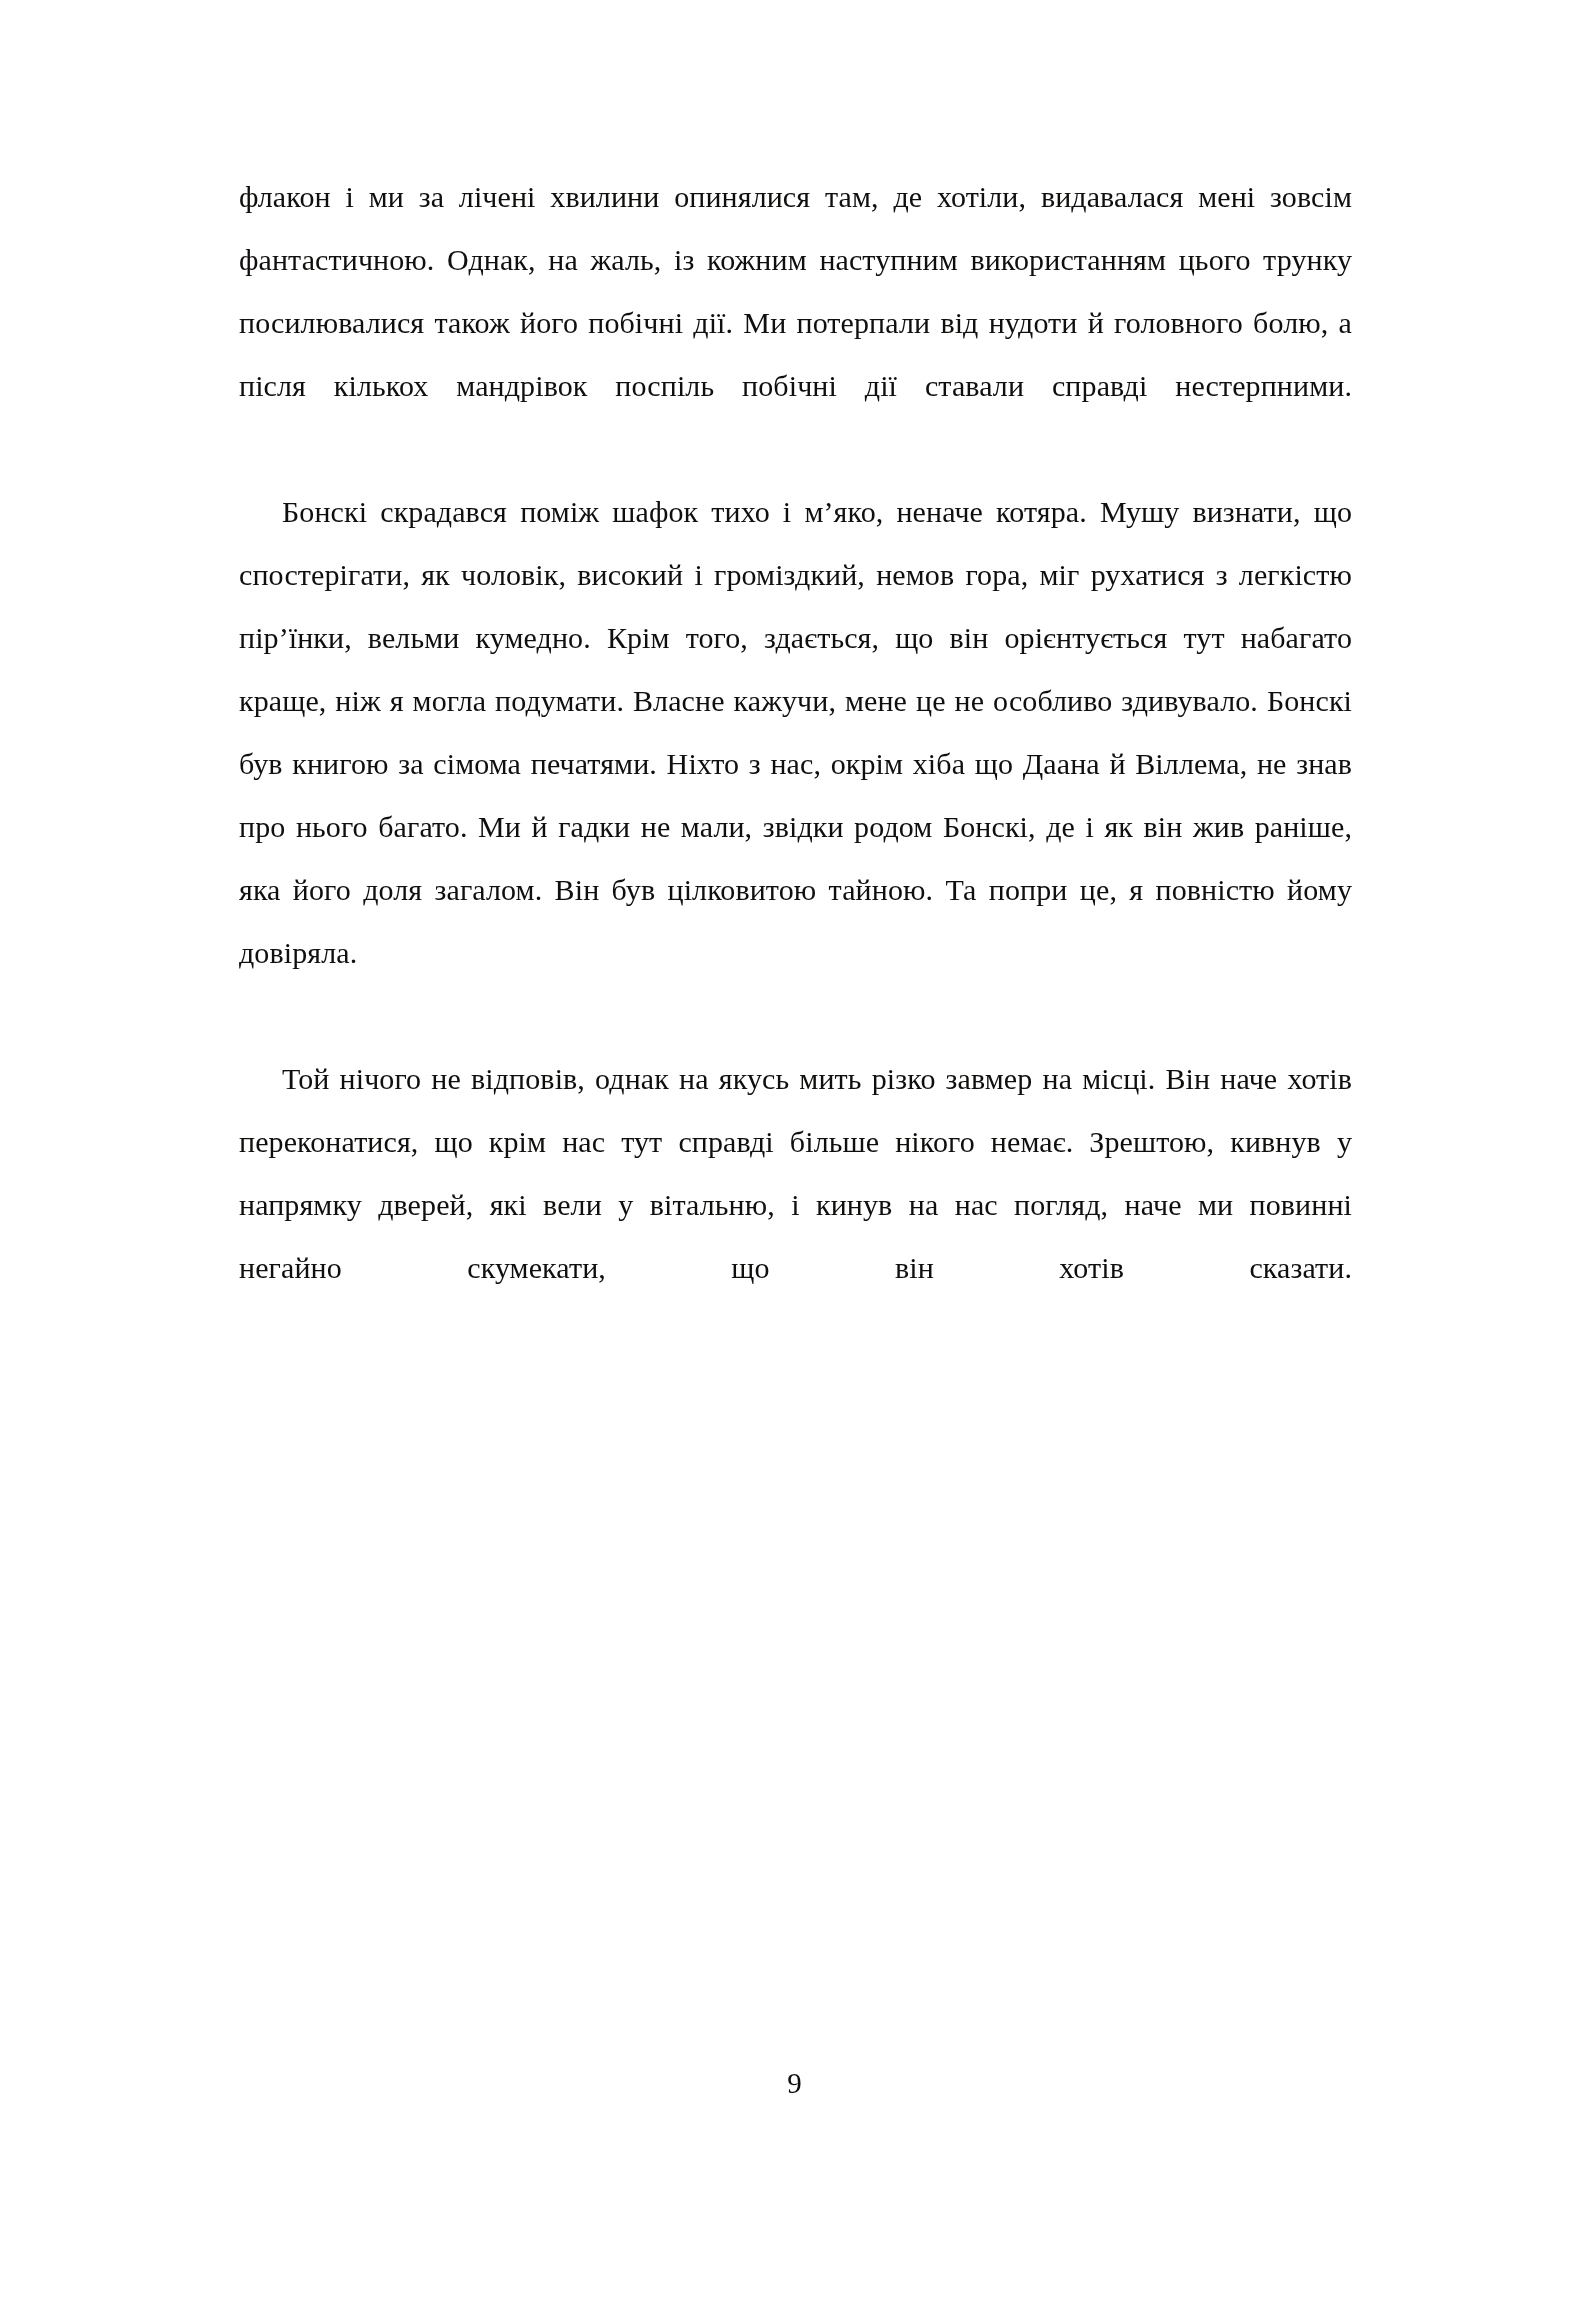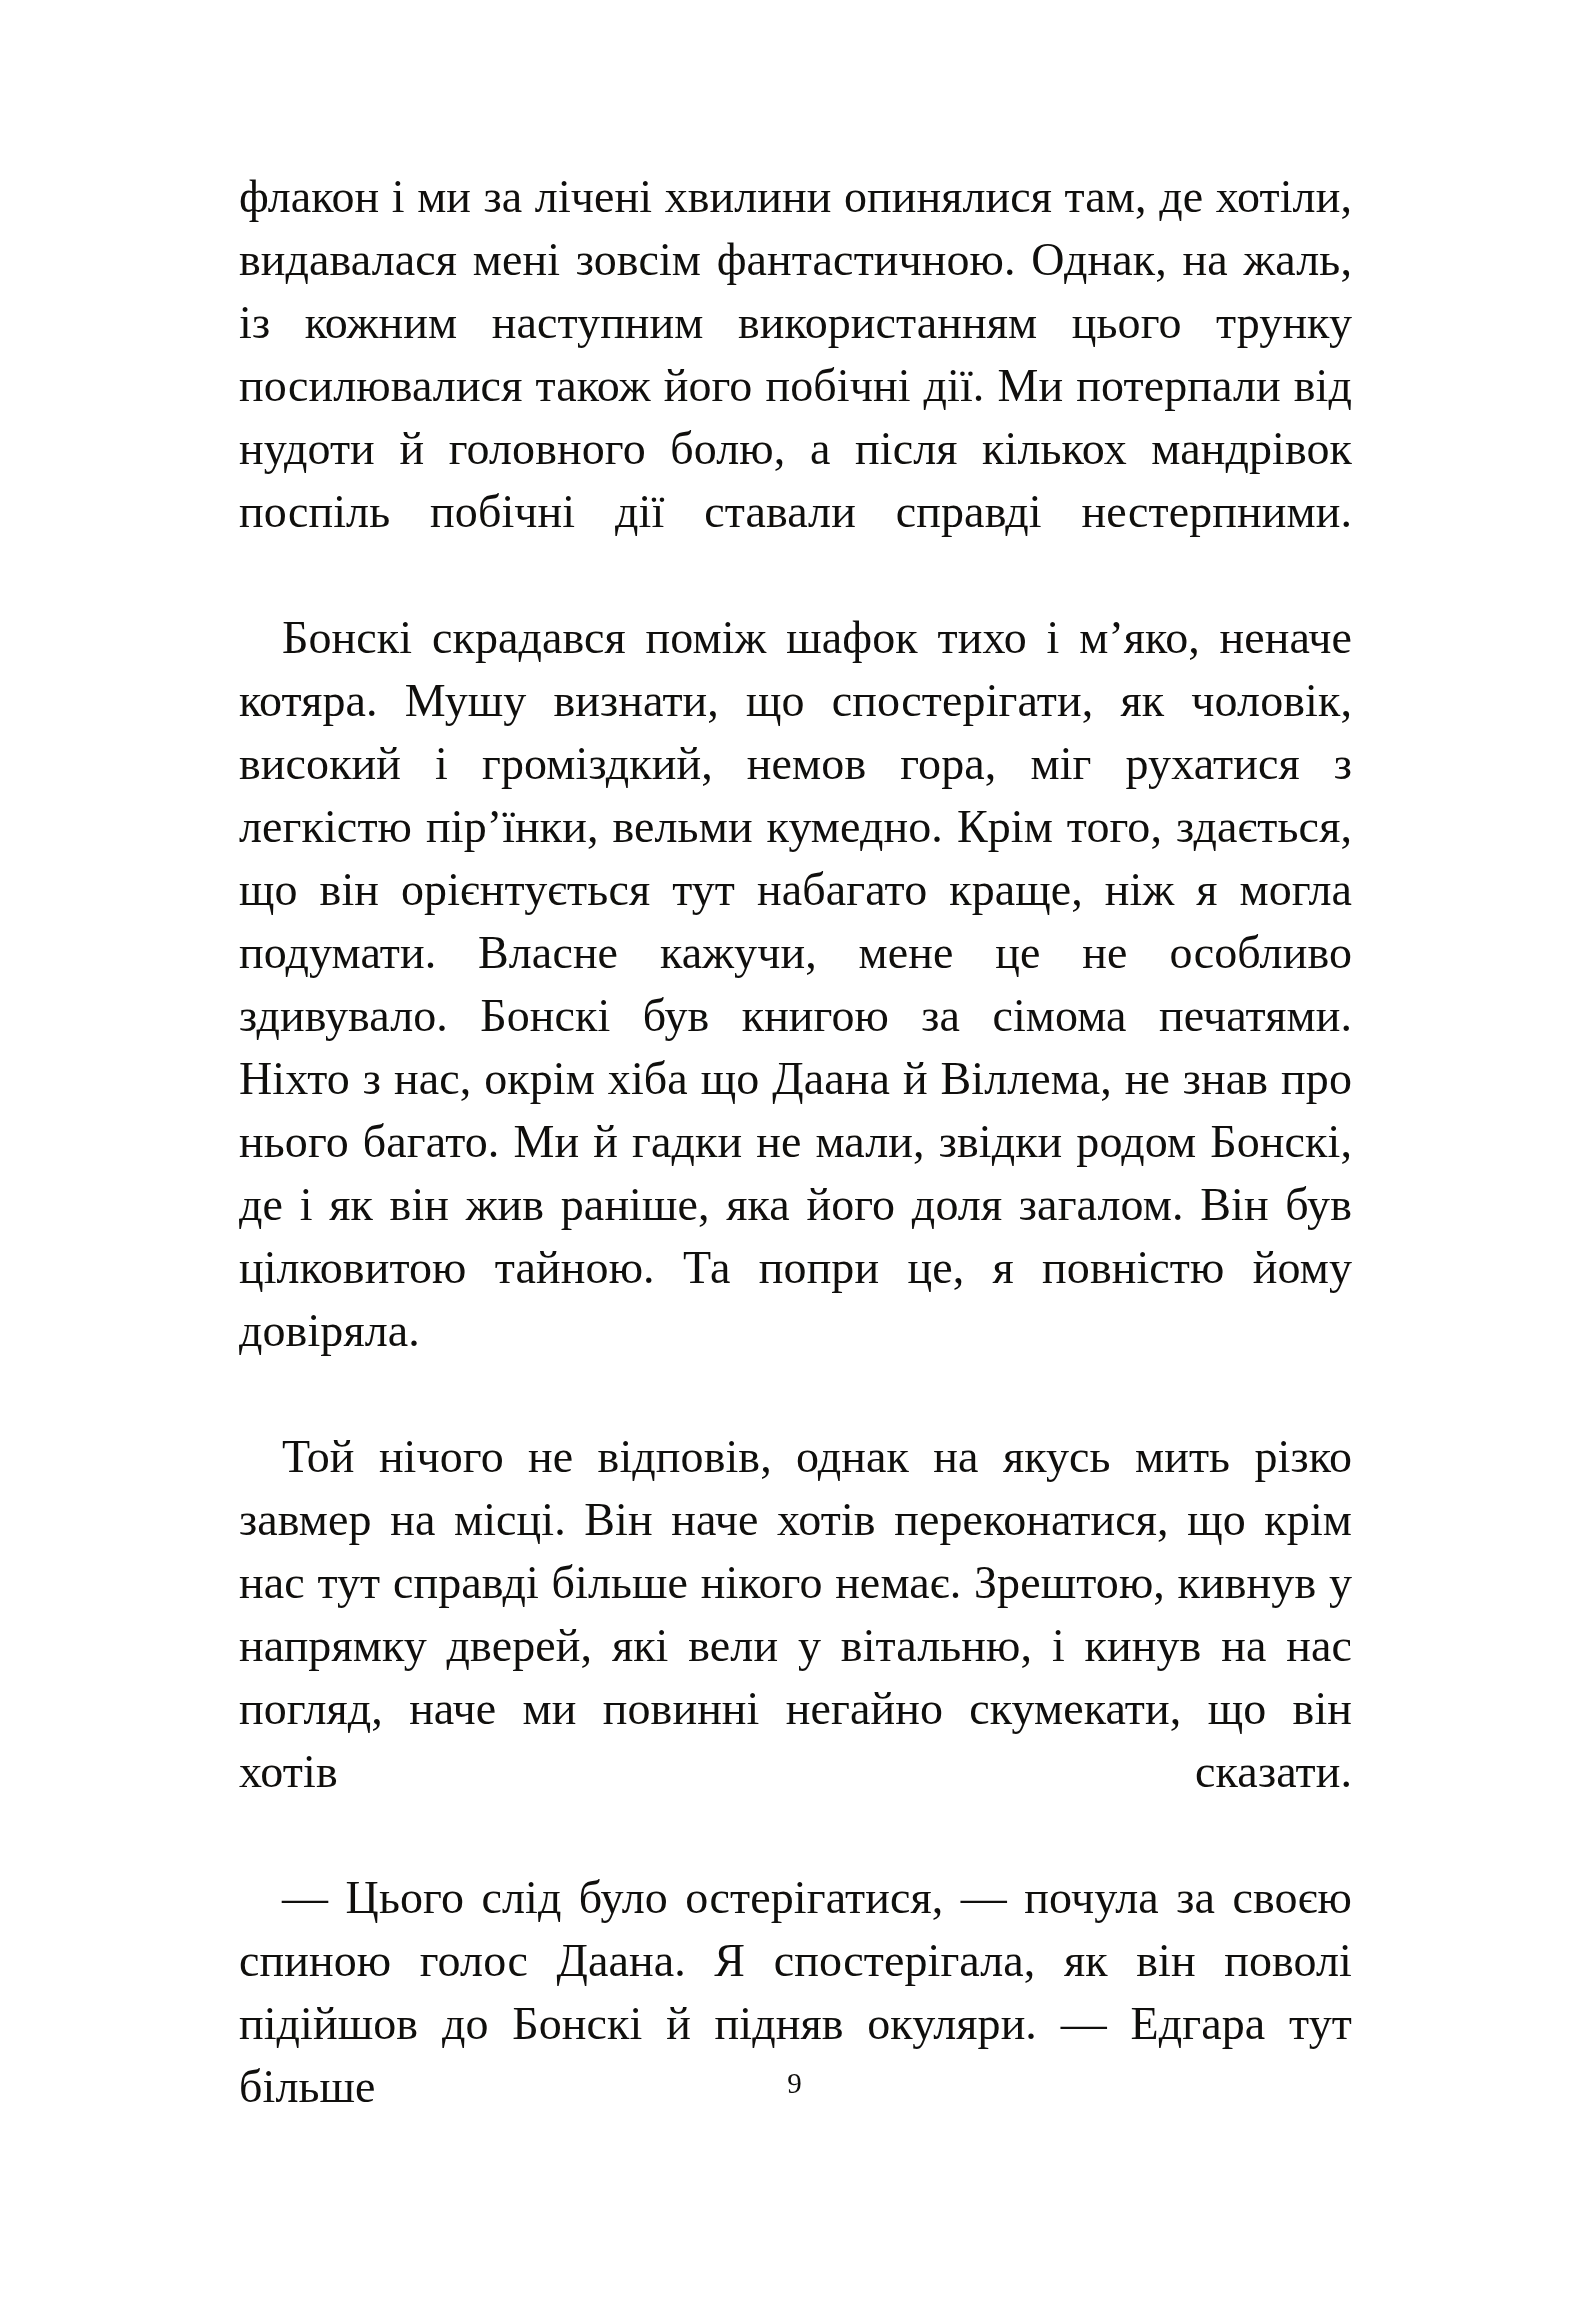--- a/index.html
+++ b/index.html
@@ -21,21 +21,21 @@
   .text-block {
     position: absolute;
     left: 239px;
     top: 165px;
     width: 1113px;
   }
 
   .para {
     margin: 0;
     font-family: "Liberation Serif", "DejaVu Serif", serif;
-    font-size: 46px;
+    font-size: 30px;
     line-height: 63px;
     color: #100f0d;
     text-align: justify;
     text-justify: inter-word;
     -webkit-hyphens: manual;
     hyphens: manual;
     letter-spacing: 0.1px;
     word-spacing: 0.5px;
   }
 
@@ -67,19 +67,18 @@
 </style>
 </head>
 <body>
 
 <div class="page">
 
   <div class="text-block">
     <p class="para">флакон і ми за лічені хвилини опинялися там, де хотіли, видавалася мені зовсім фантастичною. Однак, на жаль, із кожним наступним використанням цього трунку посилювалися також його побічні дії. Ми потерпали від нудоти й головного болю, а після кількох мандрівок поспіль побічні дії ставали справді нестерпними.</p>
     <p class="para indent">Бонскі скрадався поміж шафок тихо і м’яко, неначе котяра. Мушу визнати, що спостерігати, як чоловік, високий і громіздкий, немов гора, міг рухатися з легкістю пір’їнки, вельми кумедно. Крім того, здається, що він орієнтується тут набагато краще, ніж я могла подумати. Власне кажучи, мене це не особливо здивувало. Бонскі був книгою за сімома печатями. Ніхто з нас, окрім хіба що Даана й Віллема, не знав про нього багато. Ми й гадки не мали, звідки родом Бонскі, де і як він жив раніше, яка його доля загалом. Він був цілковитою тайною. Та попри це, я повністю йому довіряла.</p>
     <p class="para indent">Той нічого не відповів, однак на якусь мить різко завмер на місці. Він наче хотів переконатися, що крім нас тут справді більше нікого немає. Зрештою, кивнув у напрямку дверей, які вели у вітальню, і кинув на нас погляд, наче ми повинні негайно скумекати, що він хотів сказати.</p>
-    <p class="para indent">— Цього слід було остерігатися, — почула за своєю спиною голос Даана. Я спостерігала, як він поволі підійшов до Бонскі й підняв окуляри. — Едгара тут більше</p>
   </div>
 
   <div class="page-number">9</div>
 
 </div>
 
 
 </body></html>

